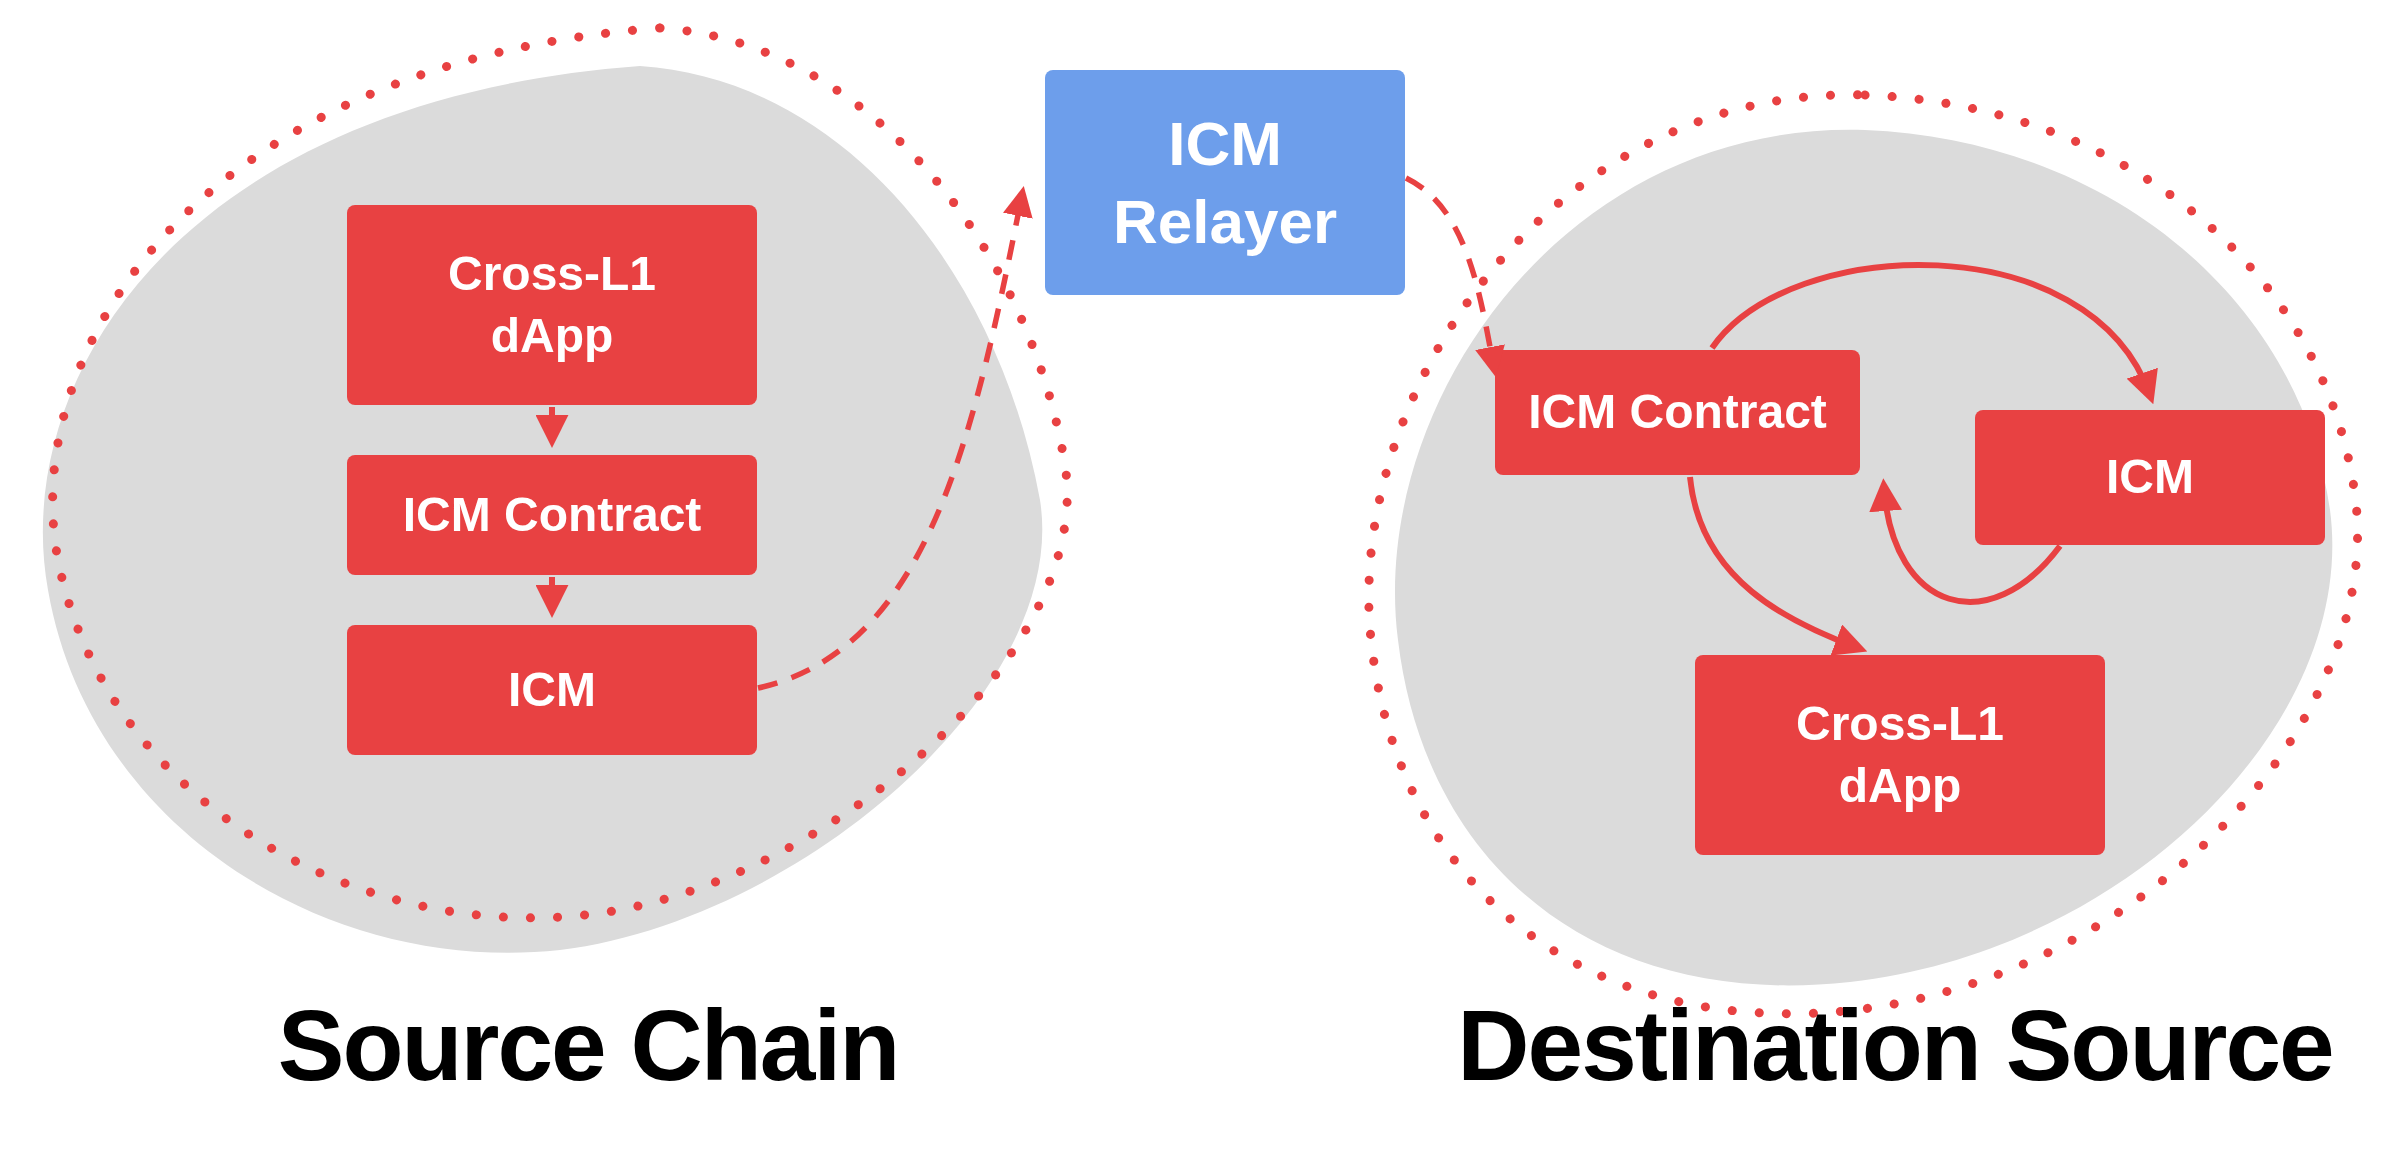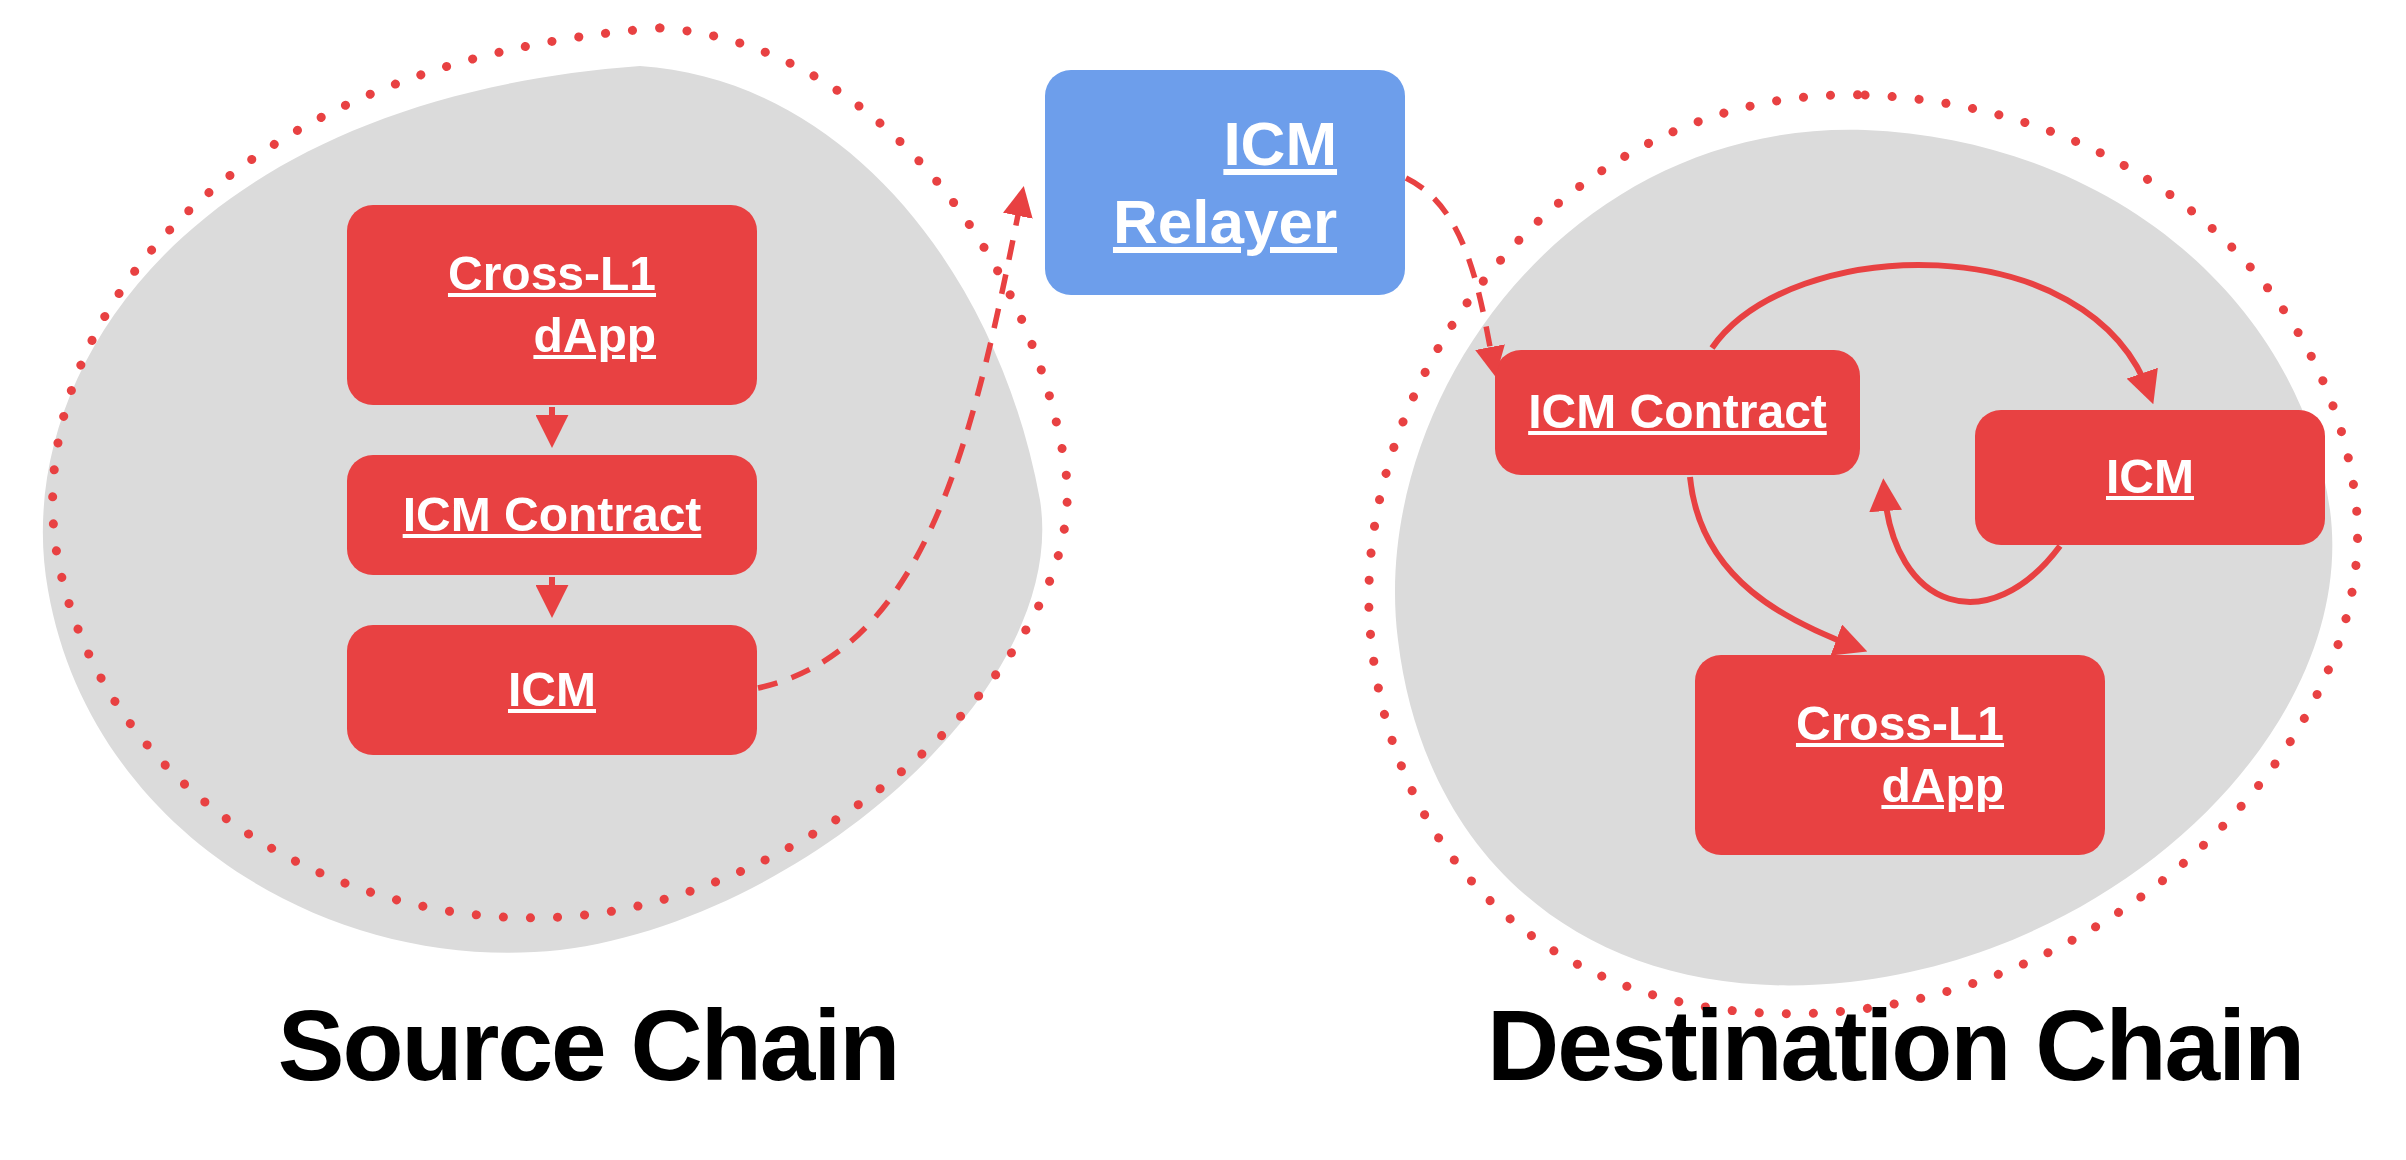--- a/index.html
+++ b/index.html
@@ -40,25 +40,24 @@
     stroke-dasharray: 20 15;
   }
   .arrowhead-shape { fill: var(--arrow-red, #E84142); }
 
   .node {
     position: absolute;
     z-index: 1;
     display: flex;
     align-items: center;
     justify-content: center;
-    text-align: right;
+    text-align: center;
     color: #ffffff;
     white-space: pre-line;
-    border-radius: 26px;
-    text-decoration: underline;
+    border-radius: 8px;
   }
   .node.red {
     background: var(--box-red, #E84142);
     font-weight: bold;
     font-size: 48px;
     line-height: 1.3;
   }
   .node.blue {
     background: var(--relayer-blue, #6D9EEB);
     font-weight: 600;
@@ -110,15 +109,15 @@
     <path class="arrow" marker-end="url(#ah)" d="M552,407 L552,438"></path>
     <path class="arrow" marker-end="url(#ah)" d="M552,577 L552,608"></path>
     <path class="arrow dashed" marker-end="url(#ah)" d="M758,688 C930,650 975,430 1022,195"></path>
     <path class="arrow dashed" marker-end="url(#ah)" d="M1406,178 C1468,208 1480,295 1494,368"></path>
     <path class="arrow" marker-end="url(#ah)" d="M1712,348 C1790,235 2090,225 2150,395"></path>
     <path class="arrow" marker-end="url(#ah)" d="M2060,546 C1990,640 1893,612 1884,488"></path>
     <path class="arrow" marker-end="url(#ah)" d="M1690,477 C1700,580 1788,622 1858,648"></path>
   </svg>
 
   <div class="chain-label" style="left:556px; top:988px;margin-left:32px;">Source Chain</div>
-  <div class="chain-label" style="left:1895px; top:988px;">Destination Chain</div>
+  <div class="chain-label" style="left:1895px; top:988px;">Destination Source</div>
 
 </div>
 
 </body></html>

